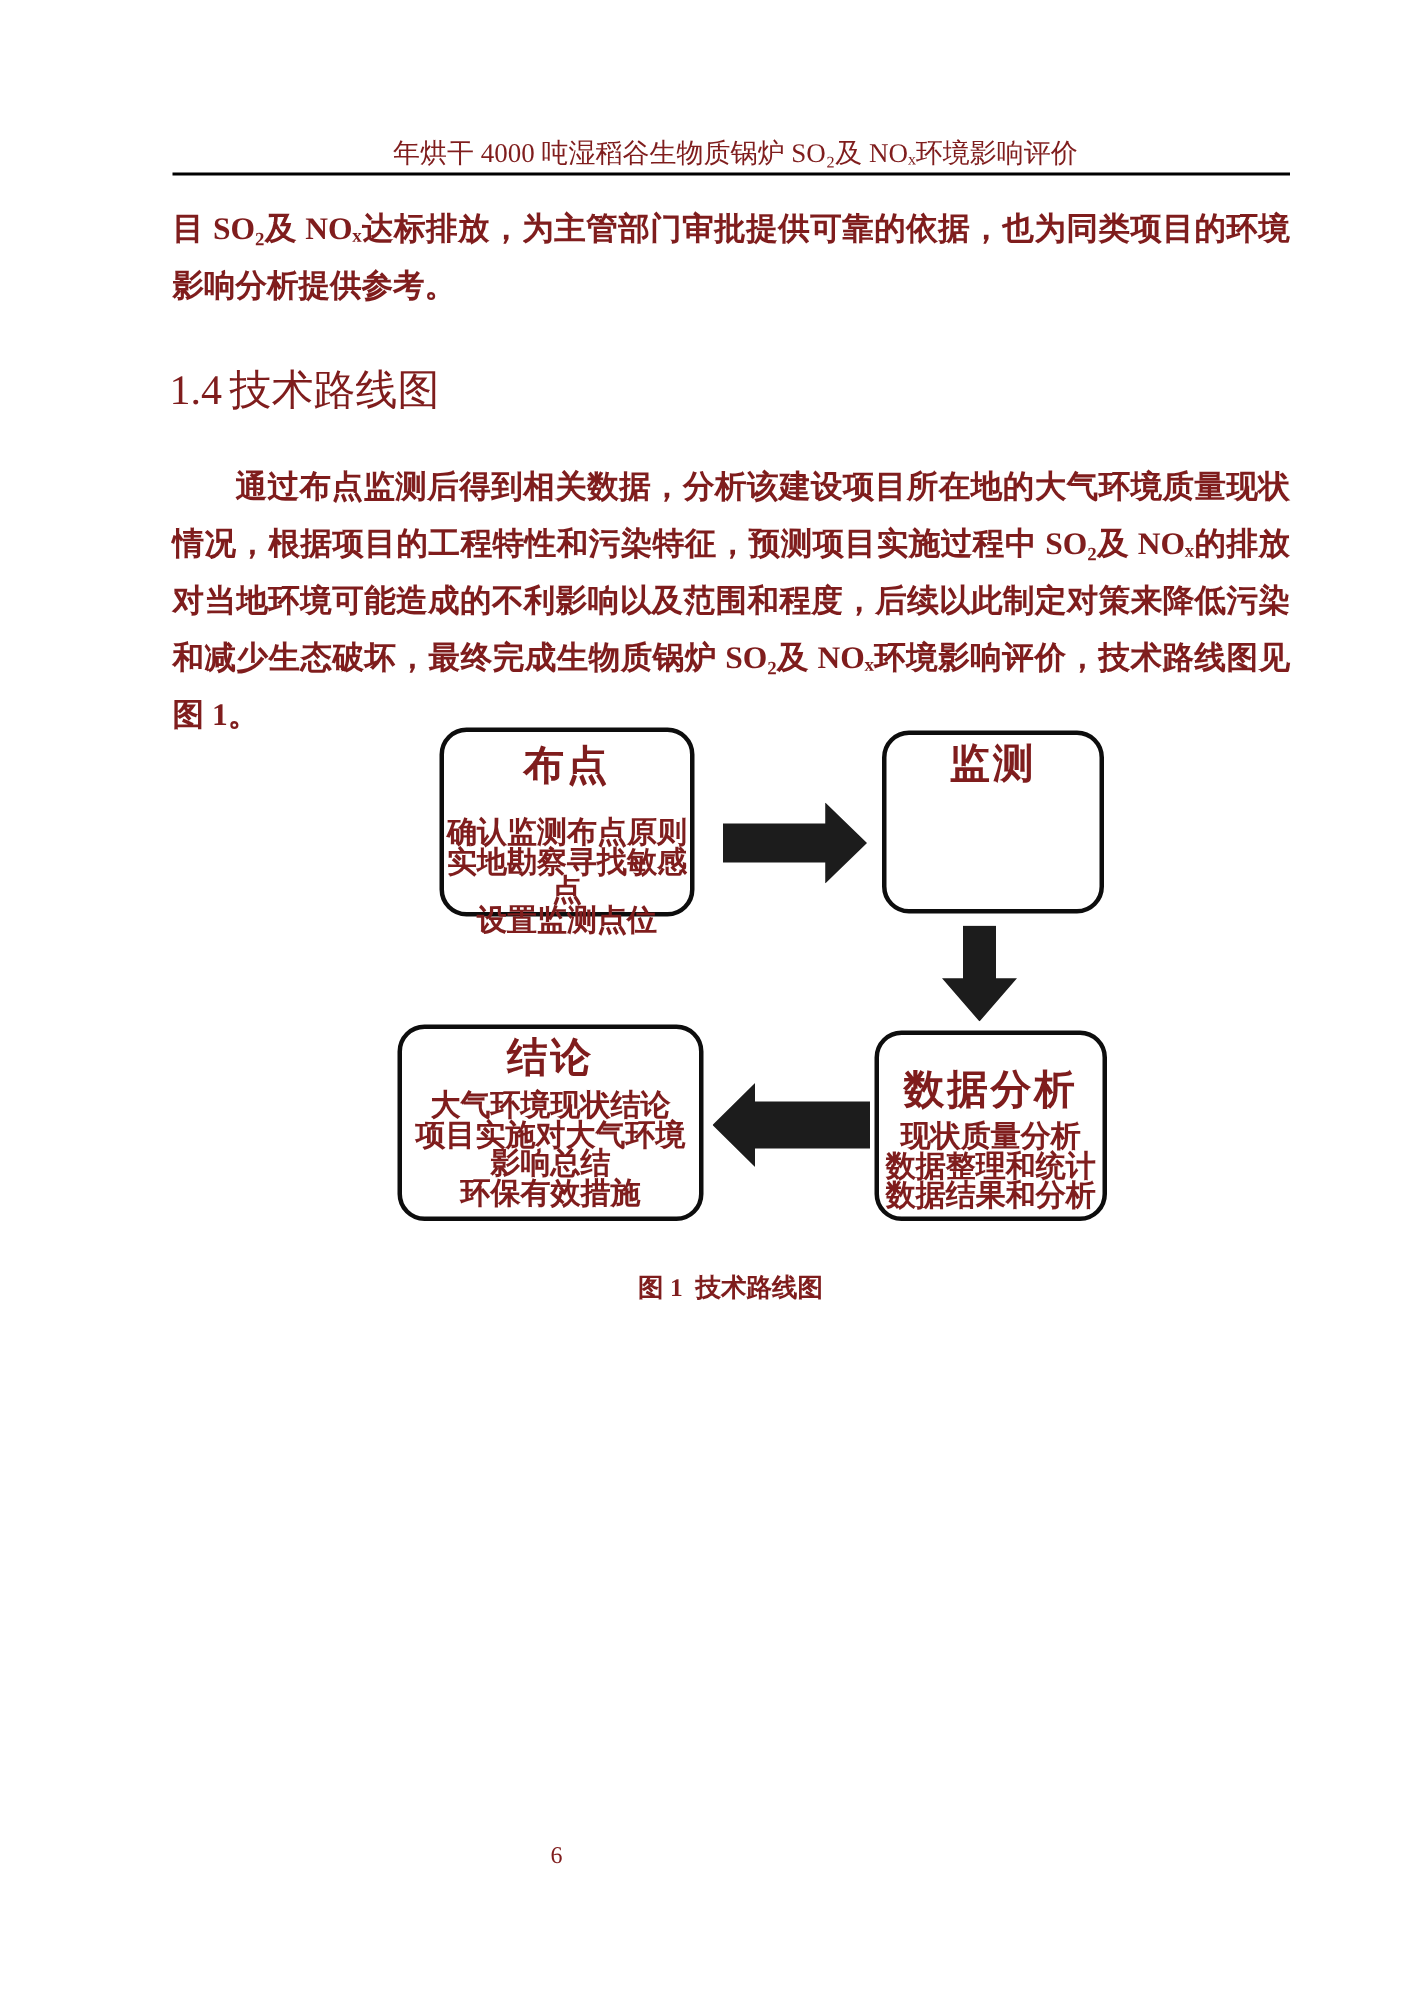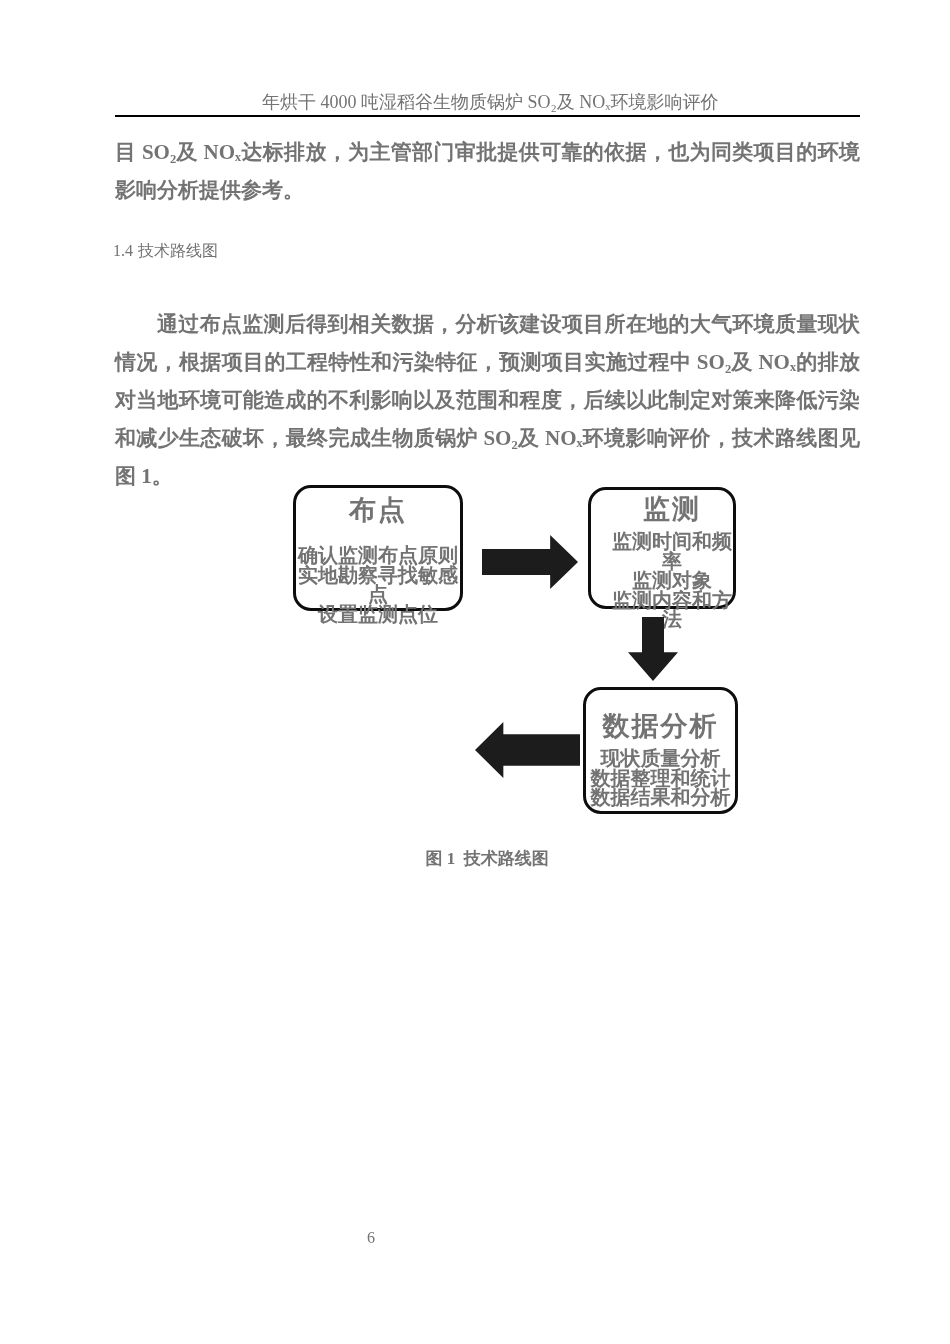--- a/index.html
+++ b/index.html
@@ -1,18 +1,18 @@
 <!DOCTYPE html>
 <html><head>
 <meta charset="utf-8">
 <style>
   html,body { margin:0; padding:0; background:#ffffff; }
   .page {
     position:relative; width:950px; height:1344px; background:#ffffff;
-    color:#737373; overflow:hidden;
+    color:#7f1d1d; overflow:hidden;
     font-family:"Liberation Serif","DejaVu Serif",serif;
   }
   
   .hdr {
     position:absolute; top:92px; left:262px;
     font-size:18px; line-height:20px; white-space:nowrap;
   }
   .hdr-rule {
     position:absolute; top:115px; left:115px; width:745px; height:2px;
     background:#000;
@@ -22,36 +22,36 @@
     position:absolute; left:115px; width:745px; margin:0;
     font-size:21px; line-height:38px; text-align:justify;
     text-justify:inter-ideograph;
     font-weight:bold;
   }
   .p1 { top:133px; }
   .p2 { top:305px; text-indent:2em; }
   
   .sec {
     position:absolute; top:241px; left:113px; margin:0;
-    font-size:16px; font-weight:500; white-space:nowrap;
+    font-size:28px; font-weight:500; white-space:nowrap;
     font-family:"Liberation Sans","DejaVu Sans",sans-serif;
   }
   .sec-num { font-family:"Liberation Serif","DejaVu Serif",serif; margin-right:5px; }
   
   .fbox {
     position:absolute; box-sizing:border-box; background:#fff;
     border:3px solid #0d0d0d; border-radius:18px;
     display:flex; flex-direction:column; align-items:center;
     text-align:center; font-weight:700;
     font-family:"Liberation Sans","DejaVu Sans",sans-serif;
   }
   .ftitle { font-size:27px; line-height:1.15; margin-top:7px; letter-spacing:2px; }
   .flines { font-size:20px; line-height:19.5px; margin-top:9px; }
   #box-budian  { left:293px; top:485px; width:170px; height:126px;gap:11px; }
-  #box-jiance  { left:588px; top:487px; width:148px; height:122px;padding-left:20px; }
+  #box-jiance  { left:588px; top:487px; width:148px; height:122px; }
   #box-shuju   { left:583px; top:687px; width:155px; height:127px; }
   #box-jielun  { left:265px; top:683px; width:204px; height:131px; }
   #box-jiance .ftitle { margin-top:4px; }
   #box-shuju  .ftitle { margin-top:21px; }
   #box-jielun .ftitle { margin-top:4px; }
   #box-shuju  .flines, #box-jiance .flines, #box-jielun .flines { margin-top:7px; }
   
   .arrow { position:absolute; background:#1c1c1c; }
   #arrow-right {
     left:482px; top:535px; width:96px; height:54px;
@@ -93,36 +93,39 @@
     <div class="ftitle">布点</div>
     <div class="flines">
       <div>确认监测布点原则</div>
       <div>实地勘察寻找敏感点</div>
       <div>设置监测点位</div>
     </div>
   </div>
 
   <div class="fbox" id="box-jiance">
     <div class="ftitle">监测</div>
-    <div class="flines">
-      <div>监测时间和频率</div>
-      <div>监测对象</div>
-      <div>监测内容和方法</div>
-    </div>
   </div>
 
   <div class="fbox" id="box-shuju">
     <div class="ftitle">数据分析</div>
     <div class="flines">
       <div>现状质量分析</div>
       <div>数据整理和统计</div>
       <div>数据结果和分析</div>
     </div>
   </div>
 
+  <div class="fbox" id="box-jielun">
+    <div class="ftitle">结论</div>
+    <div class="flines">
+      <div>大气环境现状结论</div>
+      <div>项目实施对大气环境影响总结</div>
+      <div>环保有效措施</div>
+    </div>
+  </div>
 
   <div class="arrow" id="arrow-right"></div>
   <div class="arrow" id="arrow-down"></div>
   <div class="arrow" id="arrow-left"></div>
 
   <div class="caption">图 1  技术路线图</div>
 
   <div class="pagenum">6</div>
 
 </div>

